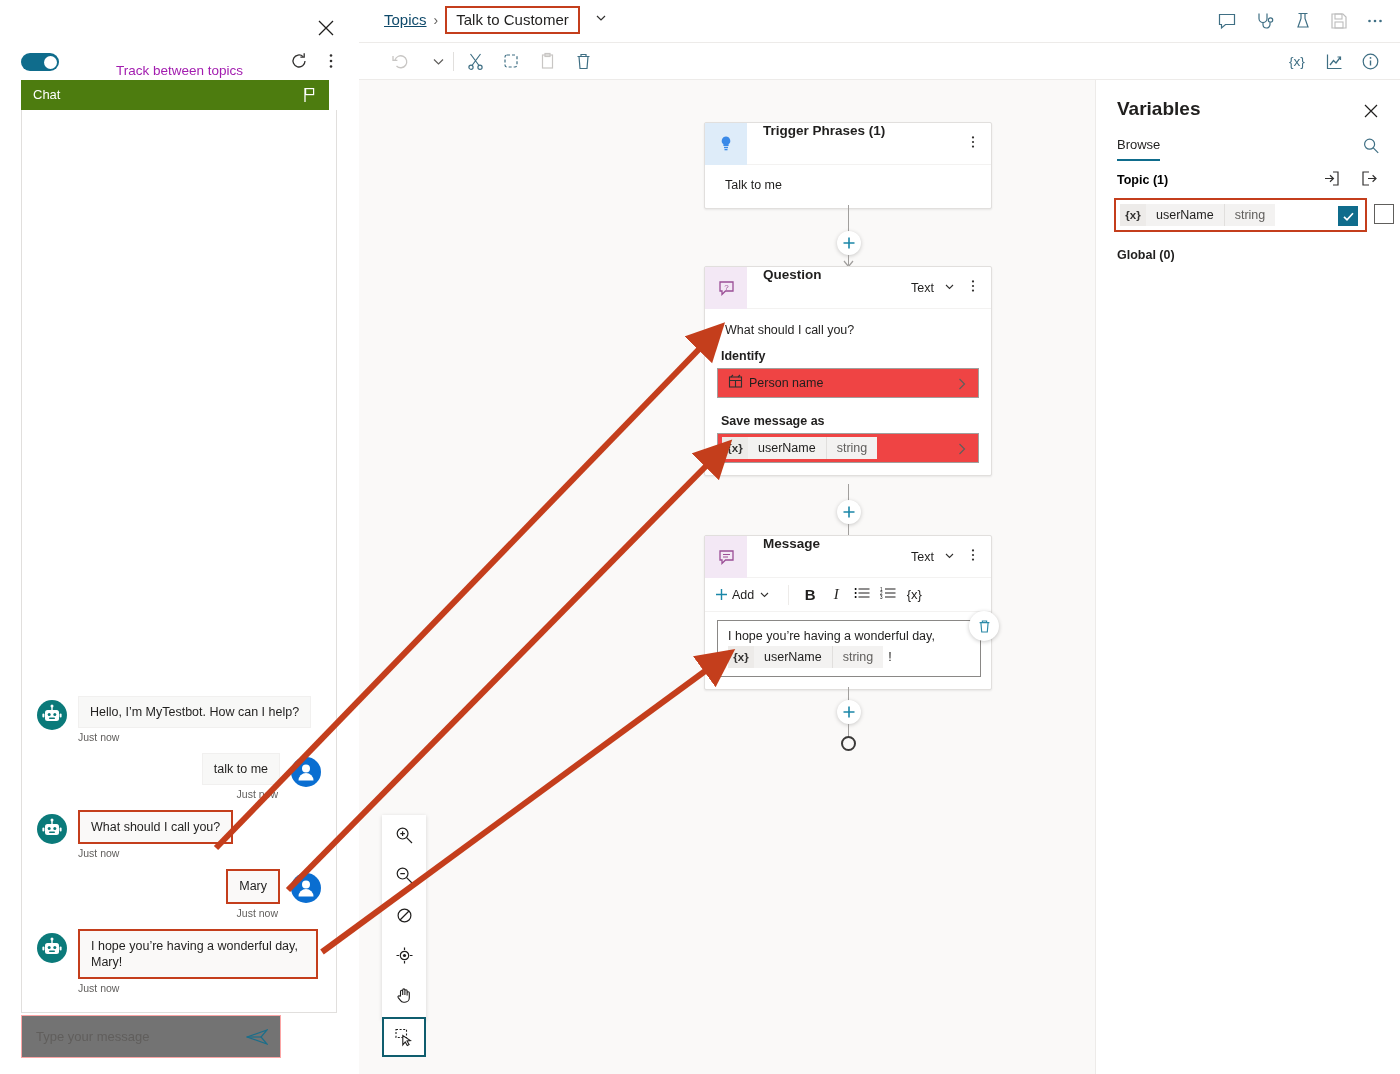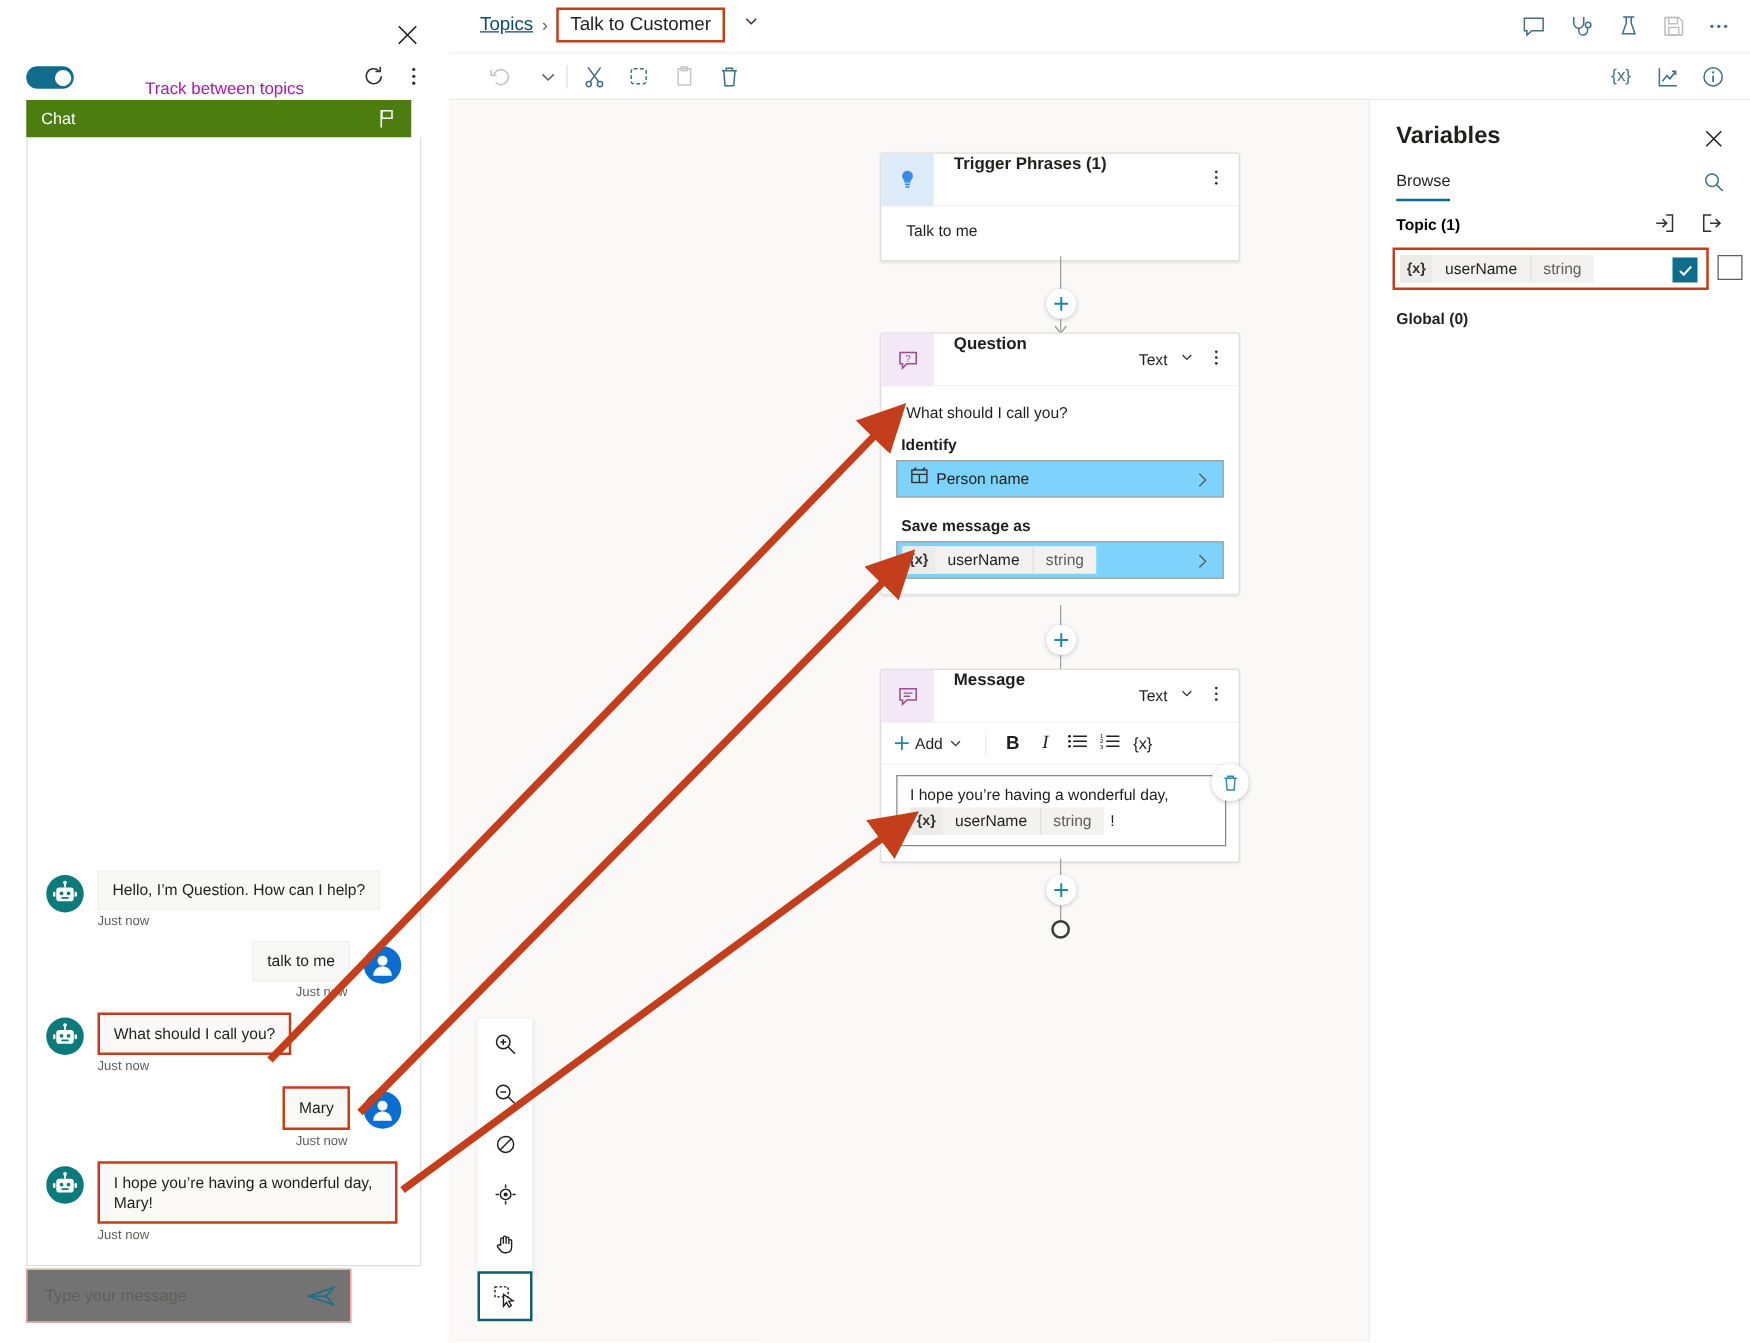--- a/index.html
+++ b/index.html
@@ -184,21 +184,21 @@
 
   
   #node-question { left: 345px; top: 186px; width: 288px; }
   #q-text { padding: 14px 16px 8px 20px; font-size: 12.5px; color: #201f1e; }
   .fld-label {
     font-size: 12.5px; font-weight: 600; color: #201f1e;
     padding: 4px 16px 5px 16px;
   }
   .fld-box {
     margin: 0 12px 12px 12px; height: 30px;
-    border: 1px solid #a19f9d; background: #7dd3fc;
+    border: 1px solid #a19f9d; background: #ef4444;
     display: flex; align-items: center; position: relative;
   }
   .fld-chevron { position: absolute; right: 9px; top: 7px; }
   .chip {
     display: inline-flex; align-items: center; height: 22px;
     background: #f3f2f1; margin-left: 4px;
   }
   .chip .chip-x {
     width: 26px; text-align: center; font-size: 11.5px; color: #323130;
     background: #edebe9; height: 22px; line-height: 22px; font-weight: 600;
@@ -349,21 +349,21 @@
       <div id="chat-msgs">
           <div class="msg-row bot"><div class="avatar bot"><svg width="30" height="30" viewBox="0 0 30 30">
                 <rect x="8" y="10" width="14" height="11" rx="2.5" fill="#ffffff"></rect>
                 <circle cx="12.2" cy="14.6" r="1.5" fill="#0b7a7a"></circle>
                 <circle cx="17.8" cy="14.6" r="1.5" fill="#0b7a7a"></circle>
                 <rect x="12" y="17.6" width="6" height="1.4" rx="0.7" fill="#0b7a7a"></rect>
                 <rect x="14.3" y="6.4" width="1.4" height="3.6" fill="#ffffff"></rect>
                 <circle cx="15" cy="6" r="1.5" fill="#ffffff"></circle>
                 <rect x="5.4" y="13.4" width="2" height="4" rx="1" fill="#ffffff"></rect>
                 <rect x="22.6" y="13.4" width="2" height="4" rx="1" fill="#ffffff"></rect>
-              </svg></div><div class="bubble">Hello, I’m Question. How can I help?</div><div class="stamp">Just now</div></div>
+              </svg></div><div class="bubble">Hello, I’m MyTestbot. How can I help?</div><div class="stamp">Just now</div></div>
           <div class="msg-row user"><div class="avatar user"><svg width="30" height="30" viewBox="0 0 30 30">
                 <circle cx="15" cy="11.6" r="4" fill="#ffffff"></circle>
                 <path d="M7.5 23.5 a7.5 7.5 0 0 1 15 0 z" fill="#ffffff"></path>
               </svg></div><div class="bubble">talk to me</div><div class="stamp">Just now</div></div>
           <div class="msg-row bot"><div class="avatar bot"><svg width="30" height="30" viewBox="0 0 30 30">
                 <rect x="8" y="10" width="14" height="11" rx="2.5" fill="#ffffff"></rect>
                 <circle cx="12.2" cy="14.6" r="1.5" fill="#0b7a7a"></circle>
                 <circle cx="17.8" cy="14.6" r="1.5" fill="#0b7a7a"></circle>
                 <rect x="12" y="17.6" width="6" height="1.4" rx="0.7" fill="#0b7a7a"></rect>
                 <rect x="14.3" y="6.4" width="1.4" height="3.6" fill="#ffffff"></rect>

